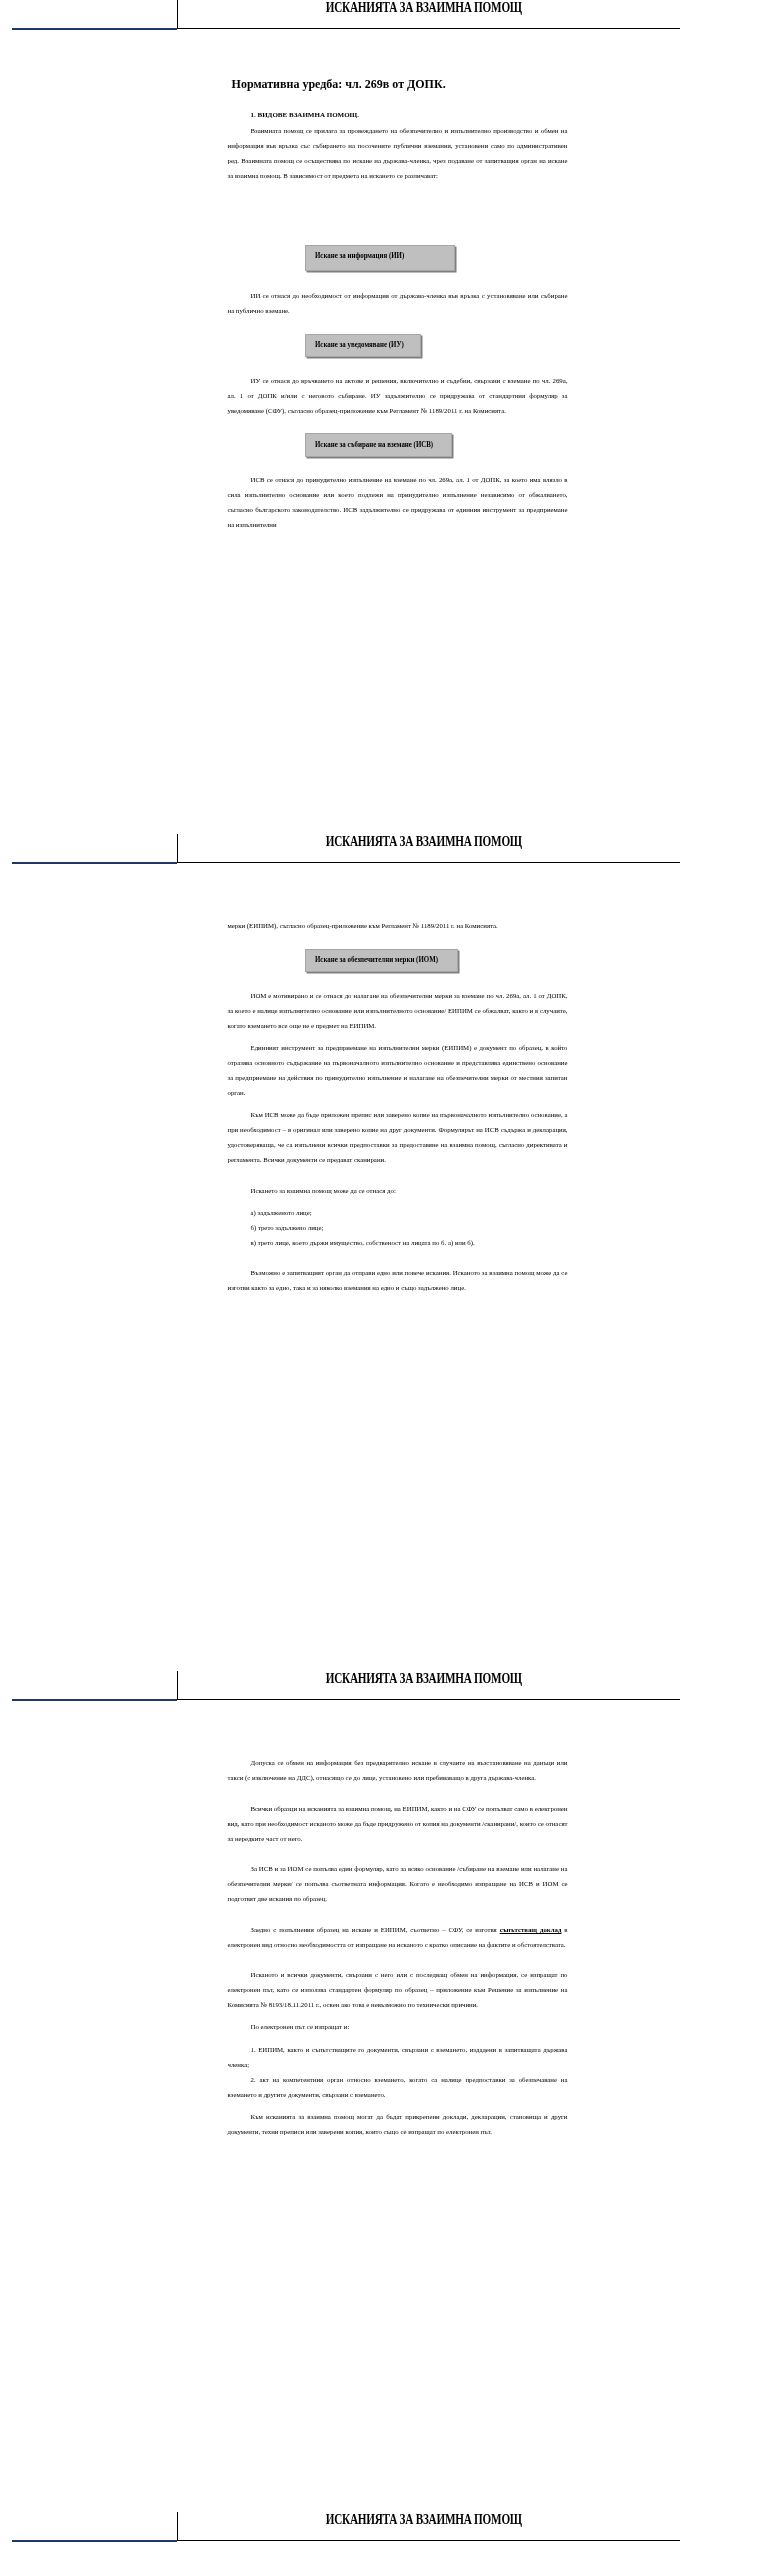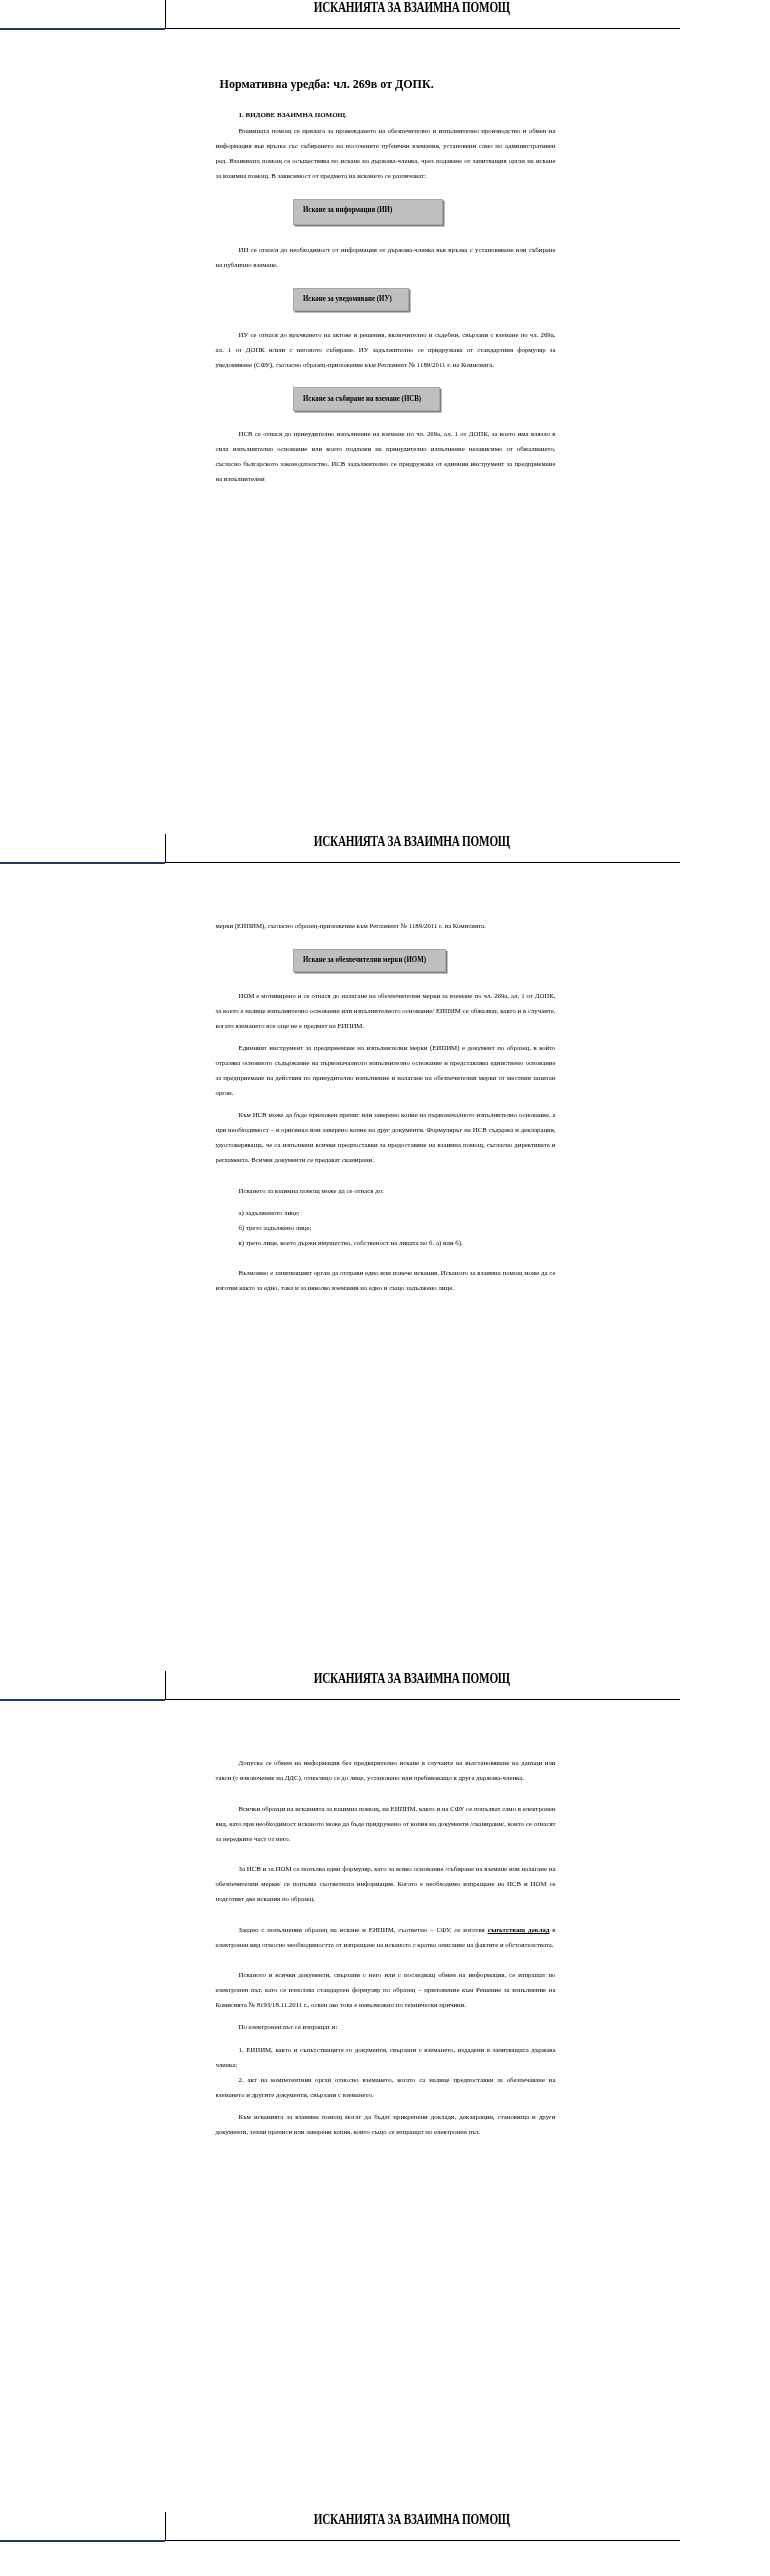--- a/index.html
+++ b/index.html
@@ -18,20 +18,21 @@
     width: 771px;
     position: relative;
   }
 
   
   .page {
     position: relative;
     width: 680px;
     background: #ffffff;
     overflow: hidden;
+    padding-left: 12px;
   }
 
   
   .page-header {
     position: relative;
     height: 30px;
     width: 771px;
   }
   .page-header .hdr-vline {
     position: absolute;
@@ -171,21 +172,21 @@
 
         <div class="spacer-m"></div>
 
         <h2 class="sec">1. ВИДОВЕ ВЗАИМНА ПОМОЩ.</h2>
 
         <p class="body">Взаимната помощ се прилага за провеждането на обезпечително и изпълнително производство и обмен на информация във връзка със събирането на посочените публични вземания, установени само по административен ред. Взаимната помощ се осъществява по искане на държава-членка, чрез подаване от запитващия орган на искане за взаимна помощ. В зависимост от предмета на искането се различават:</p>
 
         <div class="spacer-m"></div>
 
         <div class="callout-wrap">
-          <div class="callout two-line" style="width:150px;height:26px;overflow:hidden;">
+          <div class="callout two-line" style="width:150px;height:26px;overflow:hidden;margin-top:46px;">
             <span class="ctext">Искане за информация (ИИ)</span>
           </div>
         </div>
 
         <div class="spacer-m"></div>
 
         <p class="body">ИИ се отнася до необходимост от информация от държава-членка във връзка с установяване или събиране на публично вземане.</p>
 
         <div class="spacer-m"></div>
 

